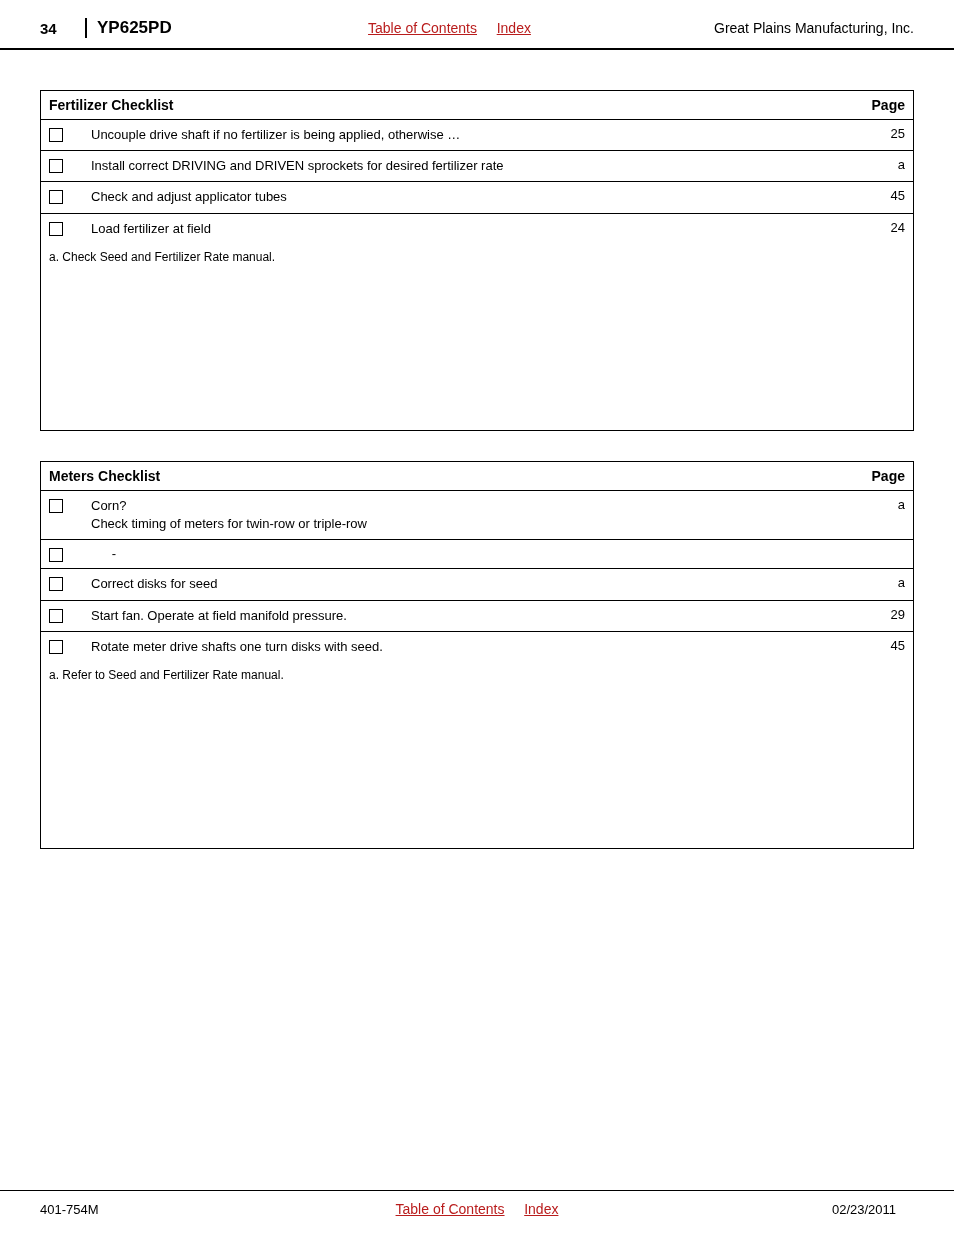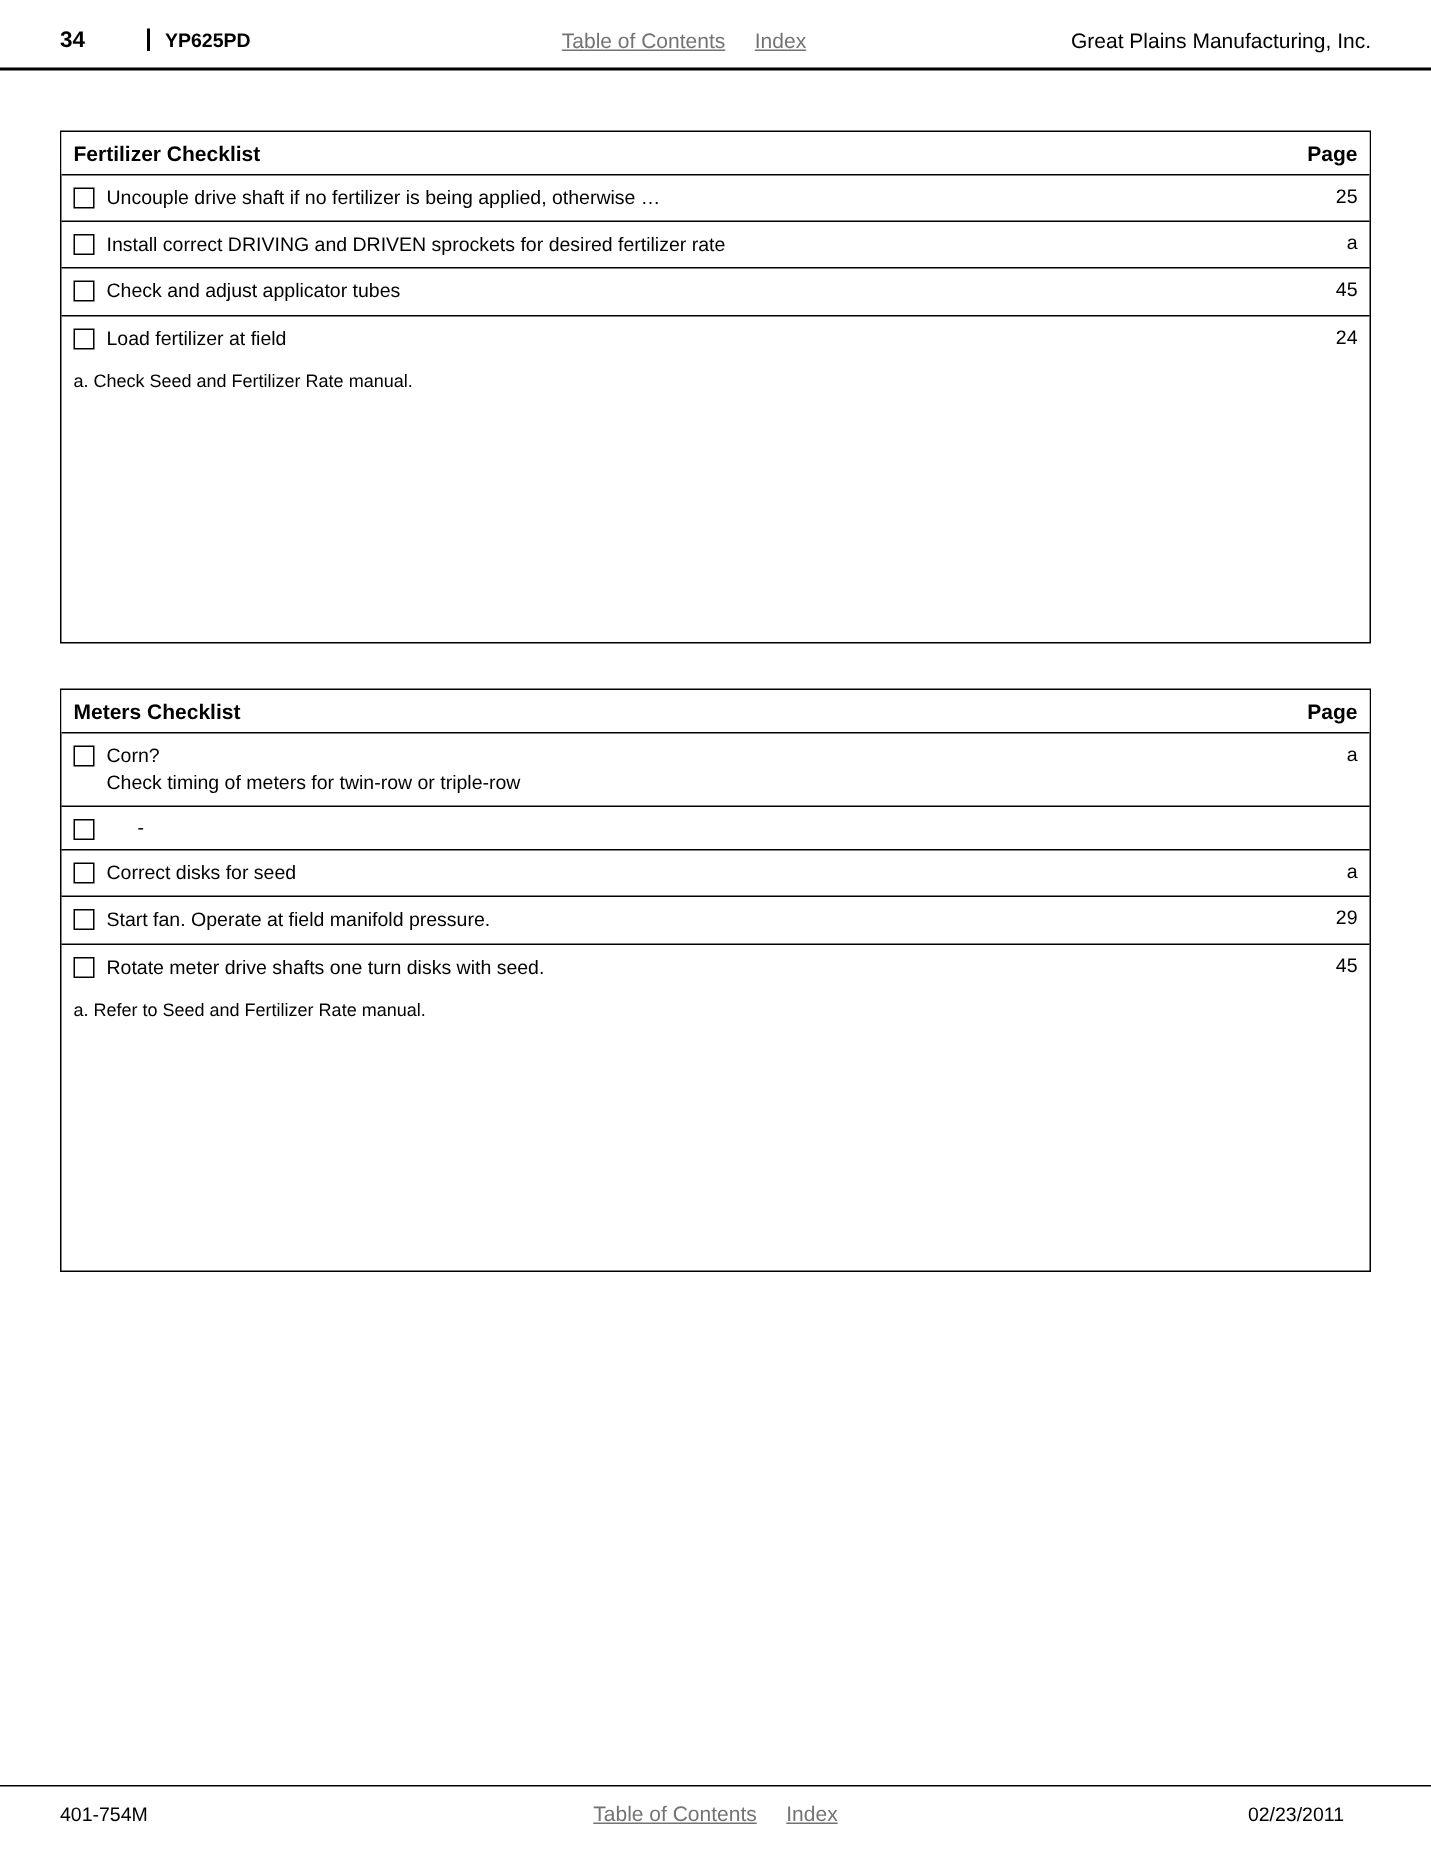--- a/index.html
+++ b/index.html
@@ -35,34 +35,34 @@
     }
 
     .header-page-num {
       font-weight: bold;
       font-size: 15px;
       min-width: 40px;
     }
 
     .header-model {
       font-weight: bold;
-      font-size: 13px;
+      font-size: 17px;
       padding-left: 10px;
       border-left: 2px solid #000;
-      margin-left: 18px;
+      margin-left: 5px;
       min-width: 100px;
     }
 
     .header-nav {
       flex: 1;
       text-align: center;
     }
 
     .header-nav a, .footer-nav a {
-      color: #737373;
+      color: #b91c1c;
       text-decoration: underline;
       font-size: 14px;
     }
 
     .header-company {
       font-size: 14px;
       text-align: right;
     }
 
     
@@ -98,20 +98,21 @@
     .checklist-header-page {
       font-weight: bold;
       font-size: 14px;
     }
 
     .checklist-item {
       display: flex;
       align-items: flex-start;
       border-bottom: 1px solid #000;
       padding: 6px 8px;
+      gap: 20px;
     }
 
     .checklist-item:last-child {
       border-bottom: none;
     }
 
     .checkbox {
       display: inline-block;
       width: 14px;
       height: 14px;

